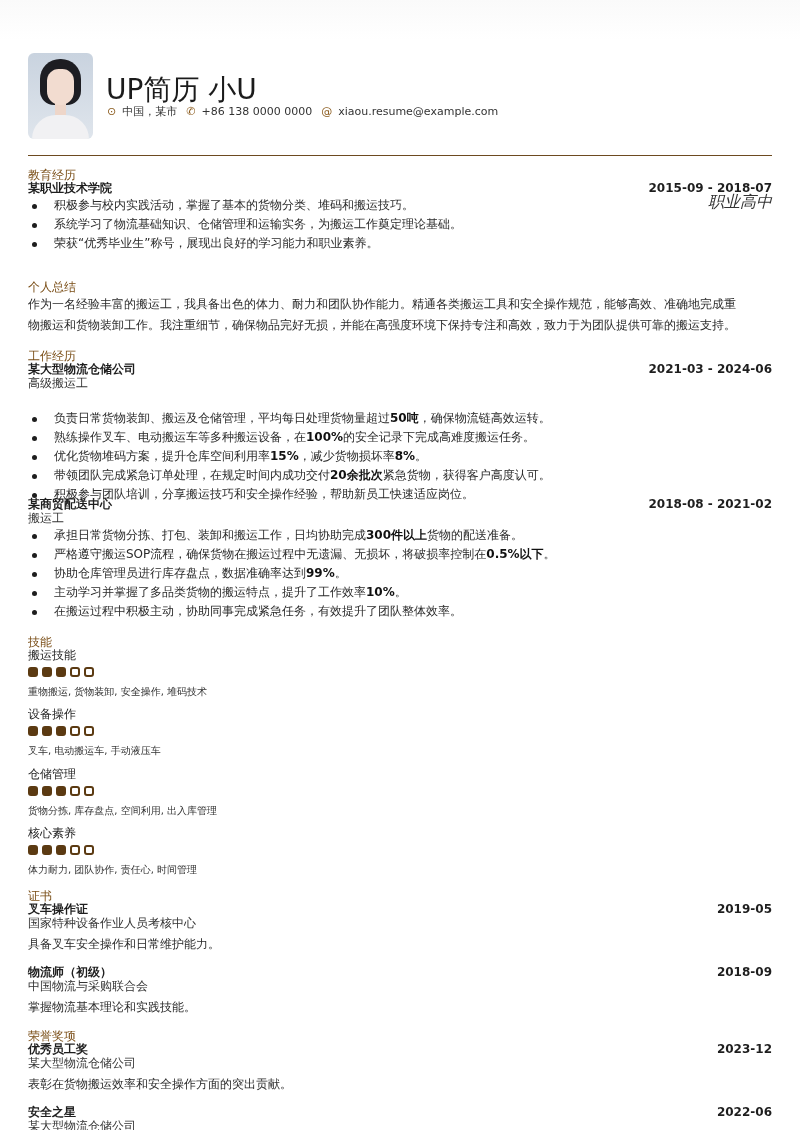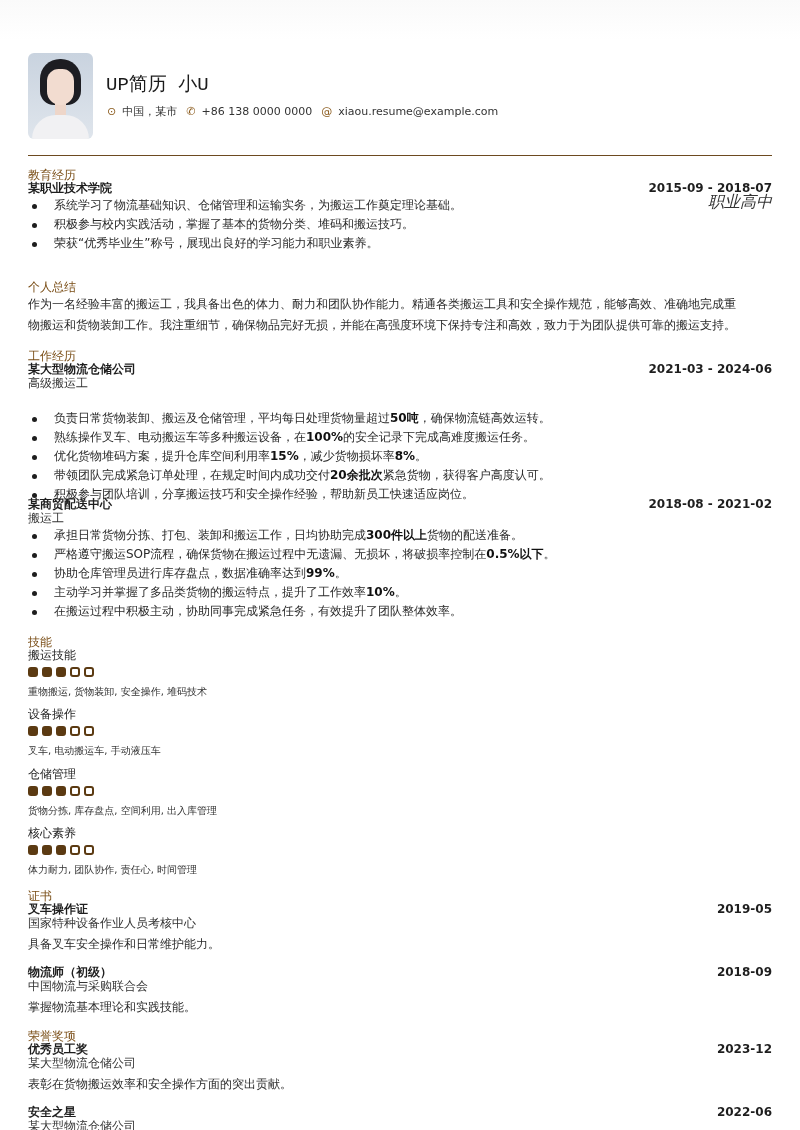--- a/index.html
+++ b/index.html
@@ -6,21 +6,21 @@
   html, body { width: 800px; height: 1130px; overflow: hidden; background: #ffffff; }
   body { font-family: "DejaVu Sans", "Liberation Sans", sans-serif; color: #222; position: relative; }
   .topfade { position: absolute; left: 0; top: 0; width: 800px; height: 40px; background: linear-gradient(#fafafa, #ffffff); }
   .page { position: absolute; left: 28px; top: 0; width: 744px; }
   .header { position: absolute; left: 0; top: 53px; height: 86px; width: 744px; }
   .avatar { position: absolute; left: 0; top: 0; width: 65px; height: 86px; border-radius: 6px; overflow: hidden; background: linear-gradient(#c9d3df, #dfe5ec); }
   .avatar .hair { position: absolute; left: 12px; top: 6px; width: 41px; height: 46px; border-radius: 20px 20px 14px 14px; background: #1d1d22; }
   .avatar .face { position: absolute; left: 19px; top: 16px; width: 27px; height: 36px; border-radius: 13px 13px 15px 15px; background: #f2dcd0; }
   .avatar .body { position: absolute; left: 4px; top: 62px; width: 57px; height: 30px; border-radius: 24px 24px 0 0; background: #f1f1f3; }
   .avatar .neck { position: absolute; left: 27px; top: 48px; width: 11px; height: 16px; background: #eed6c9; }
-  .name { position: absolute; left: 78px; top: 18px; font-size: 19px; color: #1b1b1b; white-space: nowrap; font-family: Liberation Mono, monospace; }
+  .name { position: absolute; left: 78px; top: 18px; font-size: 28px; color: #1b1b1b; white-space: nowrap; }
   .contacts { position: absolute; left: 79px; top: 51px; display: flex; align-items: center; font-size: 11px; color: #333; white-space: nowrap; }
   .contacts .item { display: flex; align-items: center; margin-right: 9px; }
   .contacts .ico { color: #8a5a1c; font-size: 11px; margin-right: 6px; }
   .divider { position: absolute; left: 0; top: 155px; width: 744px; height: 1px; background: #6d4a20; }
   .sec-title { position: absolute; left: 0; font-size: 12px; font-weight: normal; color: #7a4e17; line-height: 14px; }
   .abs { position: absolute; left: 0; width: 744px; }
   .org { font-size: 12px; font-weight: bold; color: #1e1e1e; line-height: 14px; }
   .sub { font-size: 12px; color: #333; line-height: 14px; }
   .date { position: absolute; right: 0; font-size: 12px; font-weight: bold; color: #1e1e1e; line-height: 14px; }
   .date-sub { position: absolute; right: 0; font-size: 16px; color: #333; line-height: 14px; font-style: italic; }
@@ -68,22 +68,22 @@
   </div>
 
   <div class="divider"></div>
 
   <div class="sec-title" style="top:168px">教育经历</div>
   <div class="abs" style="top:181px">
     <div class="org">某职业技术学院</div>
     <div class="date" style="top:0">2015-09 - 2018-07</div>
     <div class="date-sub" style="top:14px">职业高中</div>
     <ul class="bullets" style="margin-top:1px">
+      <li>积极参与校内实践活动，掌握了基本的货物分类、堆码和搬运技巧。</li>
       <li>系统学习了物流基础知识、仓储管理和运输实务，为搬运工作奠定理论基础。</li>
-      <li>积极参与校内实践活动，掌握了基本的货物分类、堆码和搬运技巧。</li>
       <li>荣获“优秀毕业生”称号，展现出良好的学习能力和职业素养。</li>
     </ul>
   </div>
 
   <div class="sec-title" style="top:280px">个人总结</div>
   <div class="abs para" style="top:294px">
     <div>作为一名经验丰富的搬运工，我具备出色的体力、耐力和团队协作能力。精通各类搬运工具和安全操作规范，能够高效、准确地完成重</div>
     <div>物搬运和货物装卸工作。我注重细节，确保物品完好无损，并能在高强度环境下保持专注和高效，致力于为团队提供可靠的搬运支持。</div>
   </div>
 

